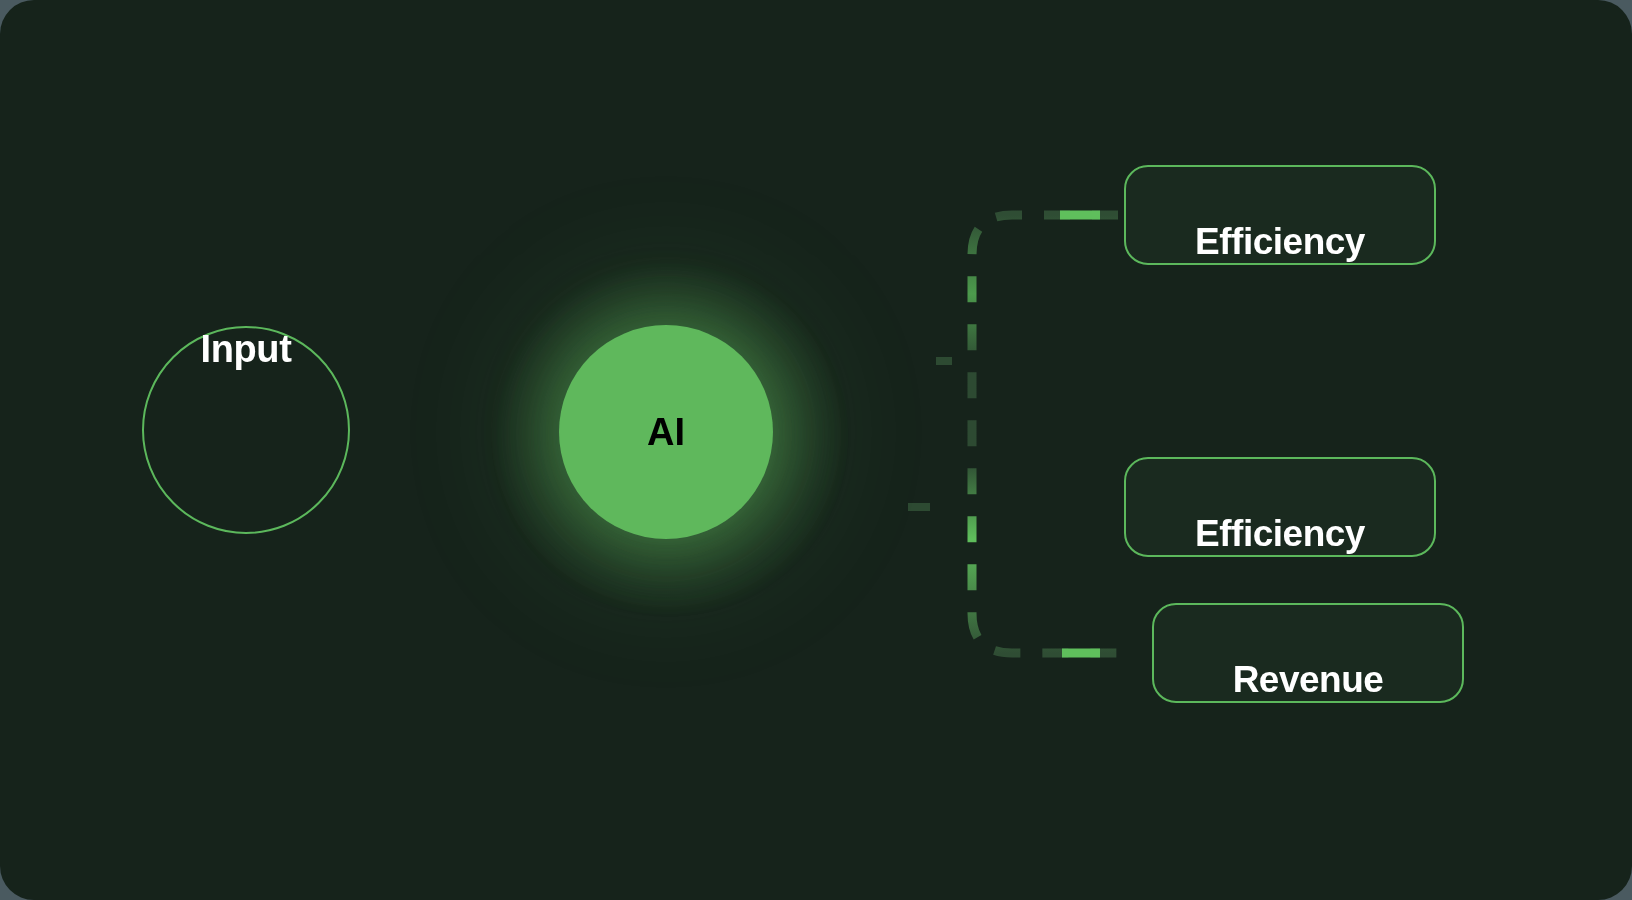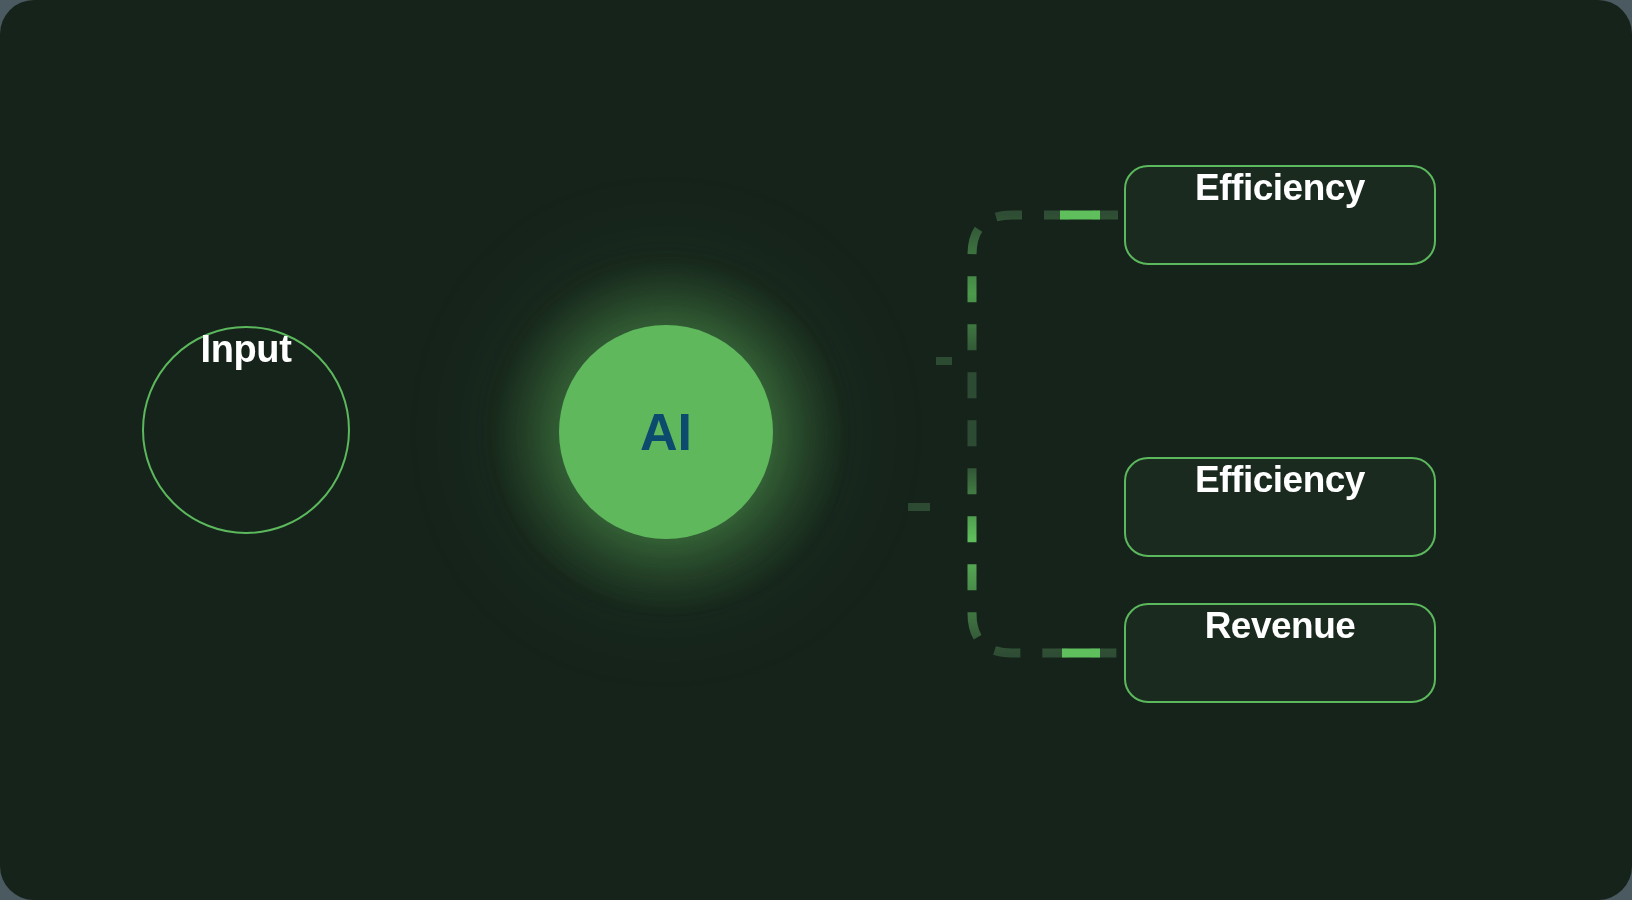--- a/index.html
+++ b/index.html
@@ -81,52 +81,52 @@
     width: 214px; height: 214px;
     border-radius: 50%;
     background: #5fb85c;
     display: flex;
     align-items: center;
     justify-content: center;
     box-shadow: 0 0 60px 18px rgba(95, 184, 92, 0.30),
                 0 0 120px 48px rgba(95, 184, 92, 0.14);
   }
   #ai-node .node-label {
-    color: #0c4a6e;
-    font-size: 52px;
+    color: #000000;
+    font-size: 38px;
     font-weight: 600;
     letter-spacing: 0px;
   }
 
   
   .outcome-card {
     position: absolute;
     left: 1124px;
     width: 312px;
     height: 100px;
     box-sizing: border-box;
     border: 2px solid #5cb85c;
     border-radius: 24px;
     background: #1a2a1f;
     display: flex;
-    align-items: flex-start;
+    align-items: flex-end;
     justify-content: center;
   }
   .outcome-card .card-label {
     color: #ffffff;
     font-size: 37px;
     font-weight: 700;
     letter-spacing: -0.5px;
     white-space: nowrap;
   }
 
   #card-0 { top: 165px; }
   #card-1 { top: 311px; }
   #card-2 { top: 457px; }
-  #card-3 { top: 603px; }
+  #card-3 { top: 603px; margin-left: 28px; }
 </style>
 </head>
 <body>
 
 <div id="stage">
   <div id="panel">
 
     <div id="ai-glow"></div>
 
     <svg id="wires" viewBox="0 0 1632 900" width="1632" height="900">

